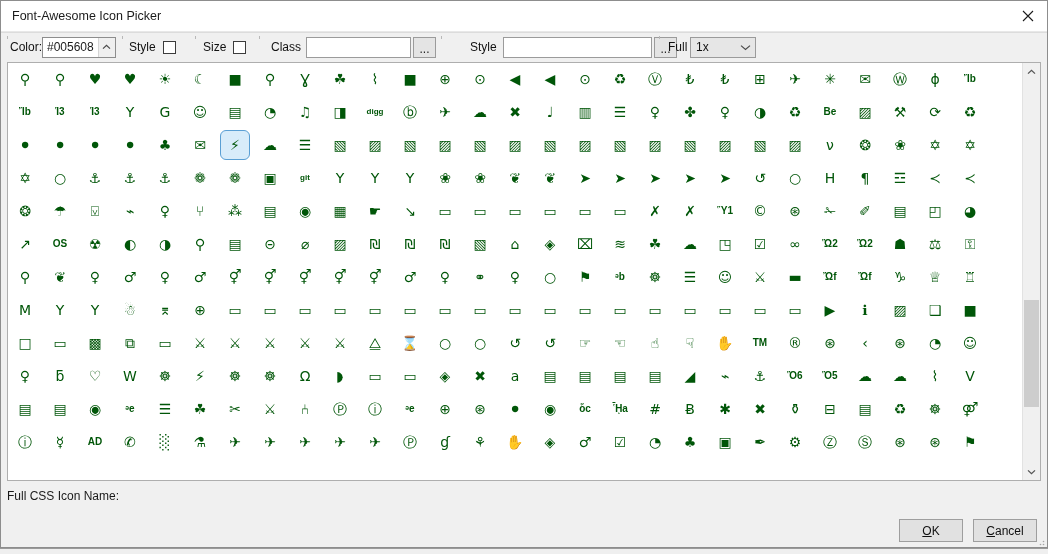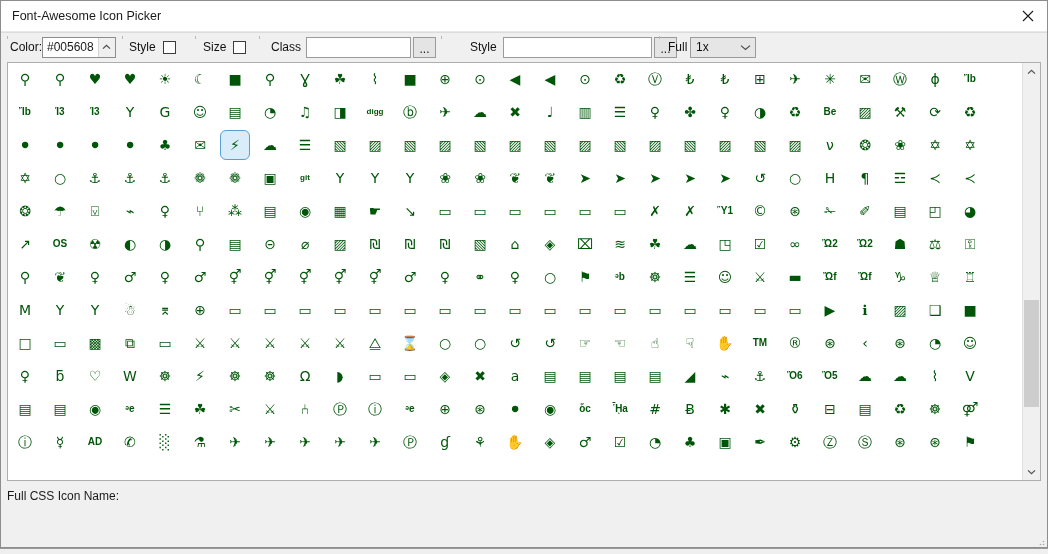--- a/index.html
+++ b/index.html
@@ -1240,20 +1240,28 @@
           <path d="M1 1.4 L4.5 4.7 L8 1.4" stroke="#555" stroke-width="1.3" fill="none"></path>
         </svg>
       </div>
     </div>
   </div>
 
   <div id="footer">
     <div id="cssrow">
       <span class="lbl">Full CSS Icon Name:</span>
     </div>
+    <div id="btnrow">
+      <div class="dlgbtn">
+        <span><u>O</u><span>K</span></span>
+      </div>
+      <div class="dlgbtn">
+        <span><u>C</u><span>ancel</span></span>
+      </div>
+    </div>
     <svg id="resizegrip" viewBox="0 0 10 10">
       <circle cx="8.5" cy="8.5" r="0.8" fill="#a5a5a5"></circle>
       <circle cx="5.5" cy="8.5" r="0.8" fill="#a5a5a5"></circle>
       <circle cx="8.5" cy="5.5" r="0.8" fill="#a5a5a5"></circle>
     </svg>
   </div>
 </div>
 
 <div id="bgstrip">
   <div class="ghost">HTML EXPRESSION</div>

